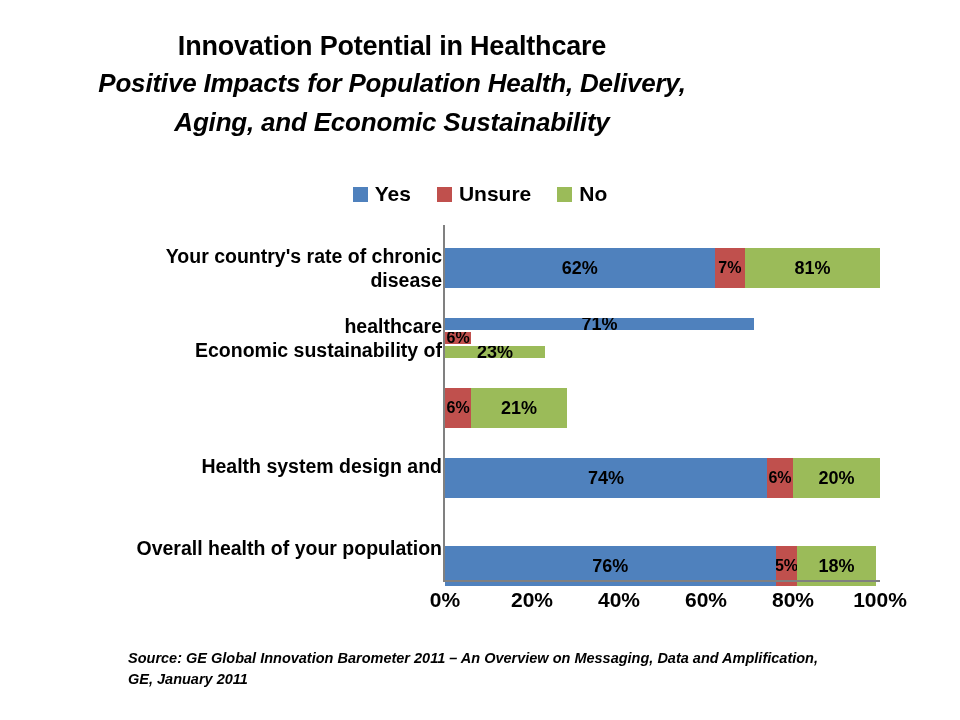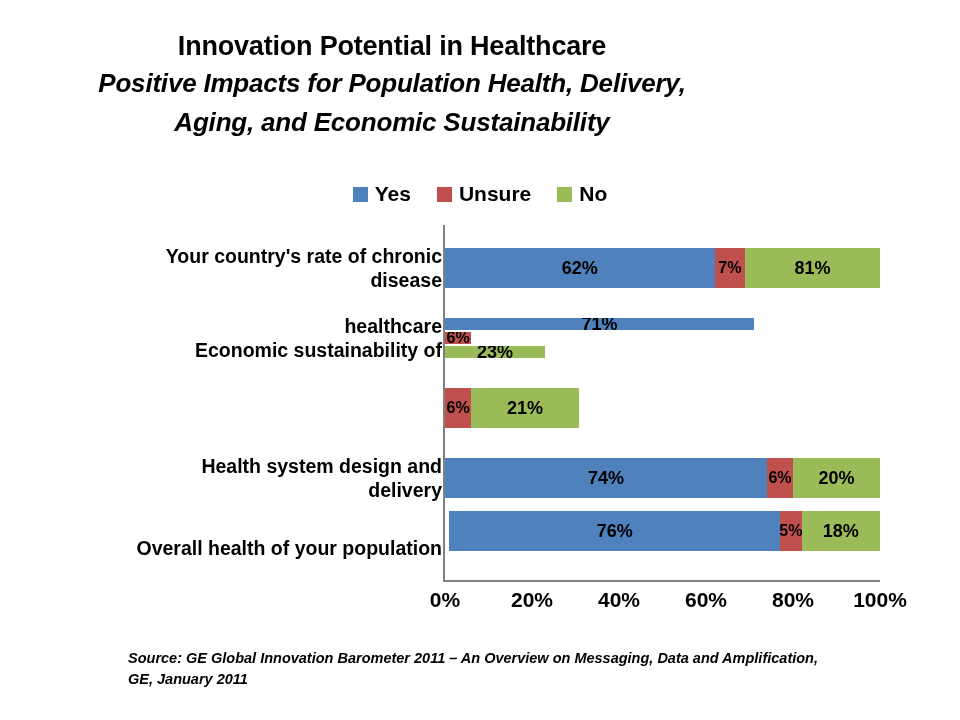--- a/index.html
+++ b/index.html
@@ -202,21 +202,20 @@
         <div class="cat-label" style="top: 19px;">
           <div>Your country's rate of chronic</div>
           <div>disease</div>
         </div>
         <div class="cat-label" style="top: 89px;">
           <div>healthcare</div>
           <div>Economic sustainability of</div>
         </div>
         <div class="cat-label" style="top: 229px;">
           <div>Health system design and</div>
-          <div>delivery</div>
         </div>
         <div class="cat-label" style="top: 311px;">
           <div>Overall health of your population</div>
         </div>
       </div>
     <div class="axis-line"></div>
     <div class="bars" id="bars">
         <div class="bar-row" style="top: 22px;">
           <div class="seg" style="width: 269.7px; background: rgb(79, 129, 189);">
             <span>62%</span>
@@ -236,36 +235,36 @@
             <span>6%</span>
           </div>
           <div class="seg" style="width: 100.05px; background: rgb(155, 187, 89);">
             <span>23%</span>
           </div>
         </div>
         <div class="bar-row" style="top: 162px;">
           <div class="seg small-val" style="width: 26.1px; background: rgb(192, 80, 77);">
             <span>6%</span>
           </div>
-          <div class="seg" style="width: 108px; background: rgb(155, 187, 89);">
+          <div class="seg" style="width: 96px; background: rgb(155, 187, 89);">
             <span>21%</span>
           </div>
         </div>
         <div class="bar-row" style="top: 232px;">
           <div class="seg" style="width: 321.9px; background: rgb(79, 129, 189);">
             <span>74%</span>
           </div>
           <div class="seg small-val" style="width: 26.1px; background: rgb(192, 80, 77);">
             <span>6%</span>
           </div>
           <div class="seg" style="width: 87px; background: rgb(155, 187, 89);">
             <span>20%</span>
           </div>
         </div>
-        <div class="bar-row" style="top: 285px; justify-content: flex-end;">
+        <div class="bar-row" style="top: 320px;">
           <div class="seg" style="width: 330.6px; background: rgb(79, 129, 189);">
             <span>76%</span>
           </div>
           <div class="seg small-val" style="width: 21.75px; background: rgb(192, 80, 77);">
             <span>5%</span>
           </div>
           <div class="seg" style="width: 78.3px; background: rgb(155, 187, 89);">
             <span>18%</span>
           </div>
         </div>

